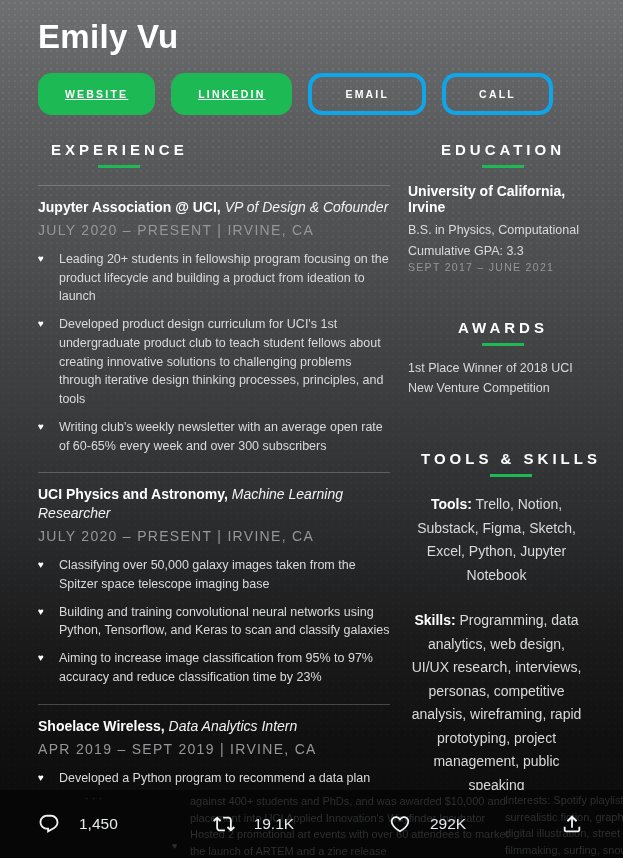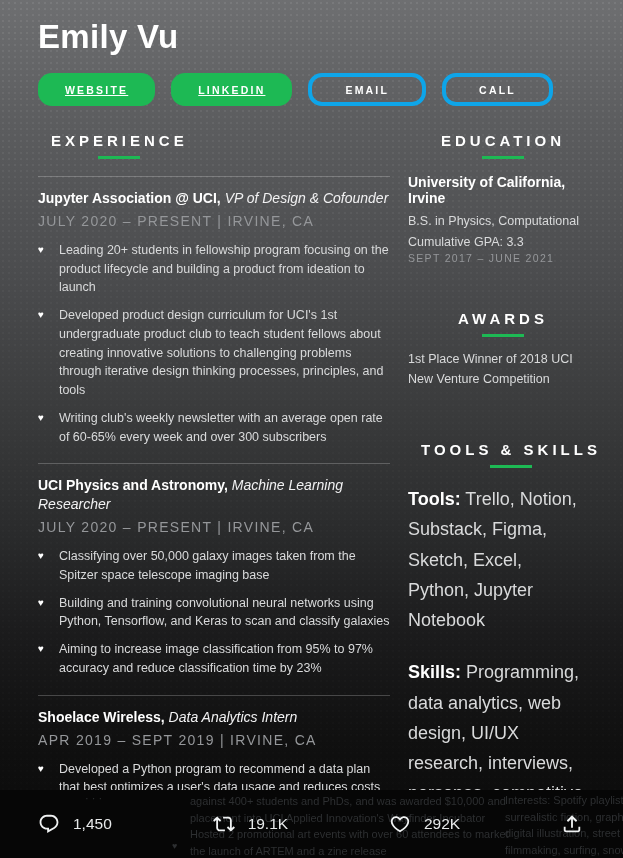--- a/index.html
+++ b/index.html
@@ -13,21 +13,21 @@
     position:absolute; inset:0; pointer-events:none;
     background-image:radial-gradient(rgba(255,255,255,0.08) 0.8px, transparent 1.1px);
     background-size:6px 6px;
     -webkit-mask-image:linear-gradient(#fff, rgba(255,255,255,.25) 45%, rgba(255,255,255,.15));
             mask-image:linear-gradient(#fff, rgba(255,255,255,.25) 45%, rgba(255,255,255,.15));
   }
   .header { padding:18px 38px 0 38px; position:relative; }
   .name { color:#fff; font-size:33px; font-weight:bold; letter-spacing:.3px; }
   .btn-row { display:flex; gap:16px; margin-top:17px; }
   .pill {
-    height:33px; border-radius:14px; padding:0 27px;
+    height:42px; border-radius:14px; padding:0 27px;
     display:flex; align-items:center; justify-content:center;
     font-size:10.5px; font-weight:bold; letter-spacing:2.2px; color:#fff;
     cursor:pointer; white-space:nowrap;
   }
   .pill.solid { background:var(--accent); }
   .pill.solid span { text-decoration:underline; }
   .pill.outline { border:4px solid #0ea5e9; background:transparent; padding:0 33px; }
 
   .columns { display:flex; gap:18px; padding:26px 38px 0 38px; position:relative; }
   .col-left { width:352px; flex:0 0 auto; }
@@ -48,33 +48,33 @@
   ul.bullets li { display:flex; gap:15px; margin-bottom:9px; color:#d9dadb; font-size:12.5px; line-height:1.5; }
   .heart { color:#fff; font-size:10px; line-height:1.8; flex:0 0 auto; }
 
   .edu-school { margin-top:15px; color:#fff; font-size:14px; font-weight:bold; }
   .body-line { color:#d9dadb; font-size:12.5px; line-height:1.65; }
   .edu-lines { margin-top:5px; }
   .mini-dates { font-size:10.5px; letter-spacing:1.3px; color:#95979a; }
 
   .section { margin-top:46px; }
   .award-item { margin-top:12px; color:#d9dadb; font-size:12.5px; line-height:1.6; }
-  .label-par { margin-top:16px; color:#d9dadb; font-size:18px; line-height:1.68; }
+  .label-par { margin-top:16px; color:#d9dadb; font-size:14px; line-height:1.68;text-align:center; }
   .label-par strong { color:#fff; }
   .sec-tools { margin-top:52px; }
   .sec-music { margin-top:60px; }
 
   .action-bar { position:absolute; left:0; right:0; bottom:0; height:68px; background:#060606; overflow:hidden; }
   .ghost { position:absolute; color:#2d2f31; font-size:11px; line-height:1.5; pointer-events:none; }
   .ghost-dots { left:85px; top:0; }
   .ghost-left { left:190px; top:3px; }
   .ghost-right { left:505px; top:2px; white-space:nowrap; }
   .ghost-heart { left:172px; top:50px; font-size:9px; }
   .actions { position:absolute; inset:0; display:flex; align-items:center; justify-content:space-between; padding:0 40px 0 38px; }
-  .act { display:flex; align-items:center; gap:13px; color:#e7e9ea; font-size:15.5px; cursor:pointer; }
+  .act { display:flex; align-items:center; gap:19px; color:#e7e9ea; font-size:15.5px; cursor:pointer; }
   .act svg { width:22px; height:22px; fill:#eff1f2; display:block; }
 </style>
 </head>
 <body>
 
 <div class="texture"></div>
 
 <div class="header">
   <div class="name">Emily Vu</div>
   <div class="btn-row">

